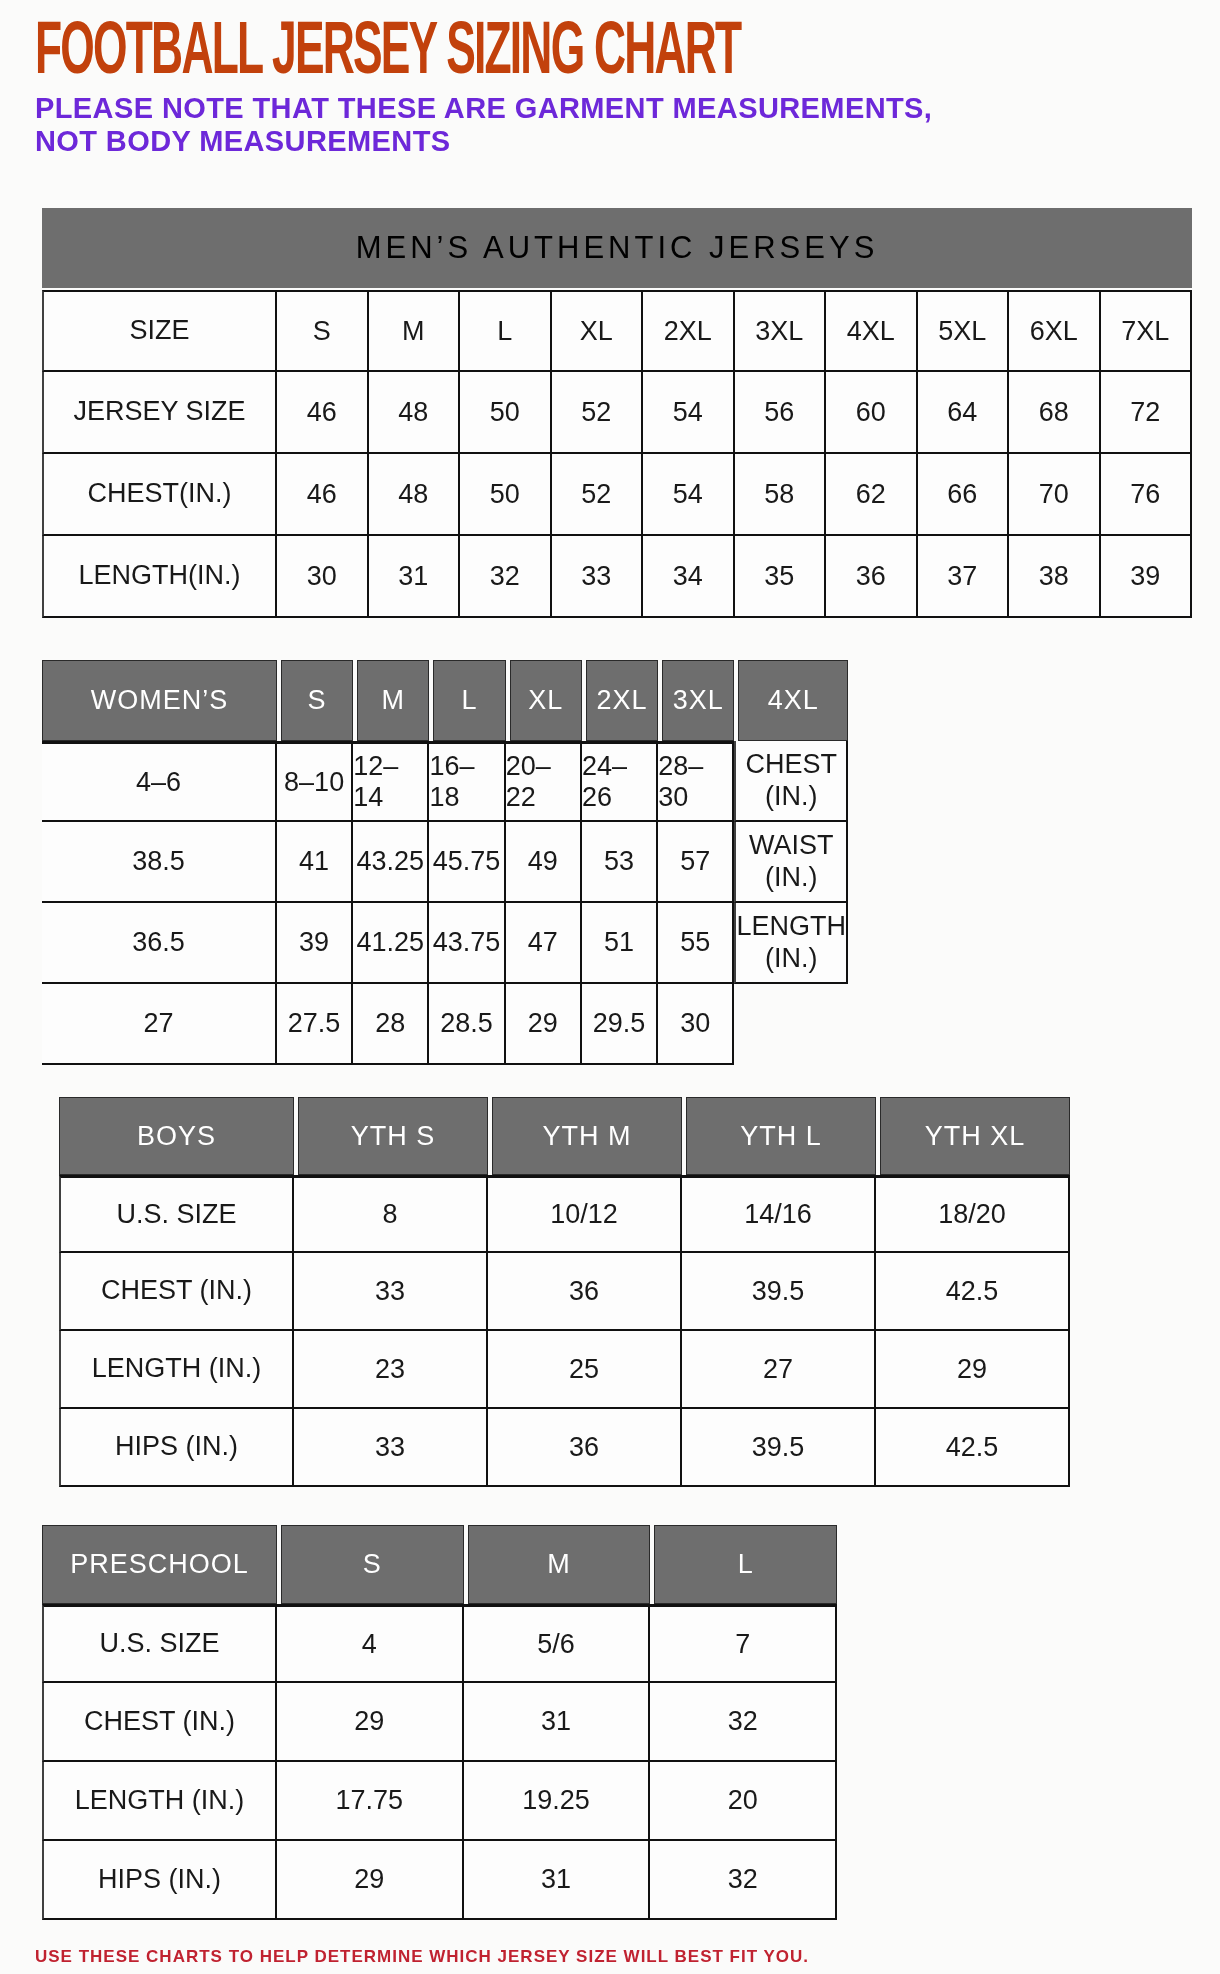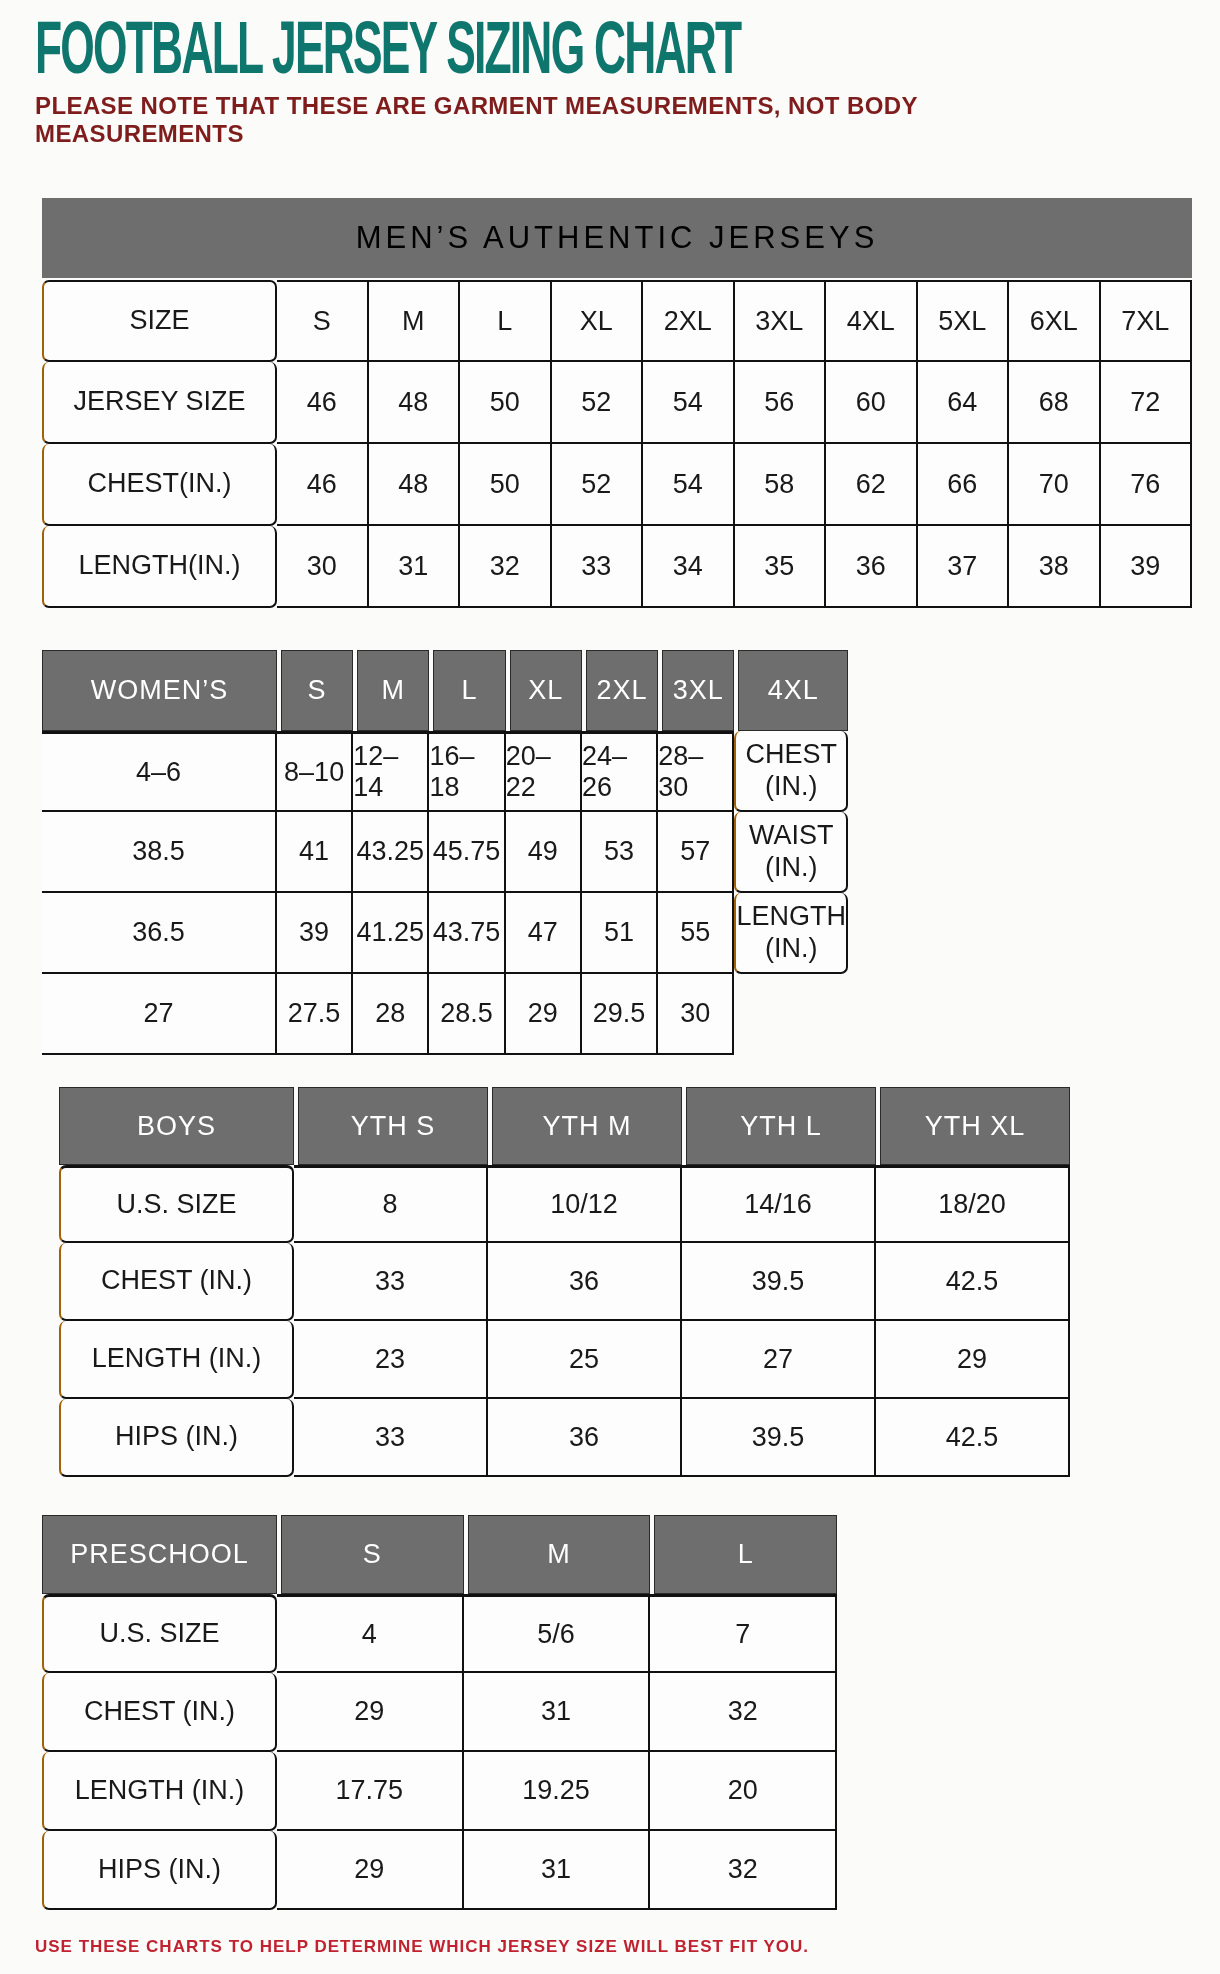--- a/index.html
+++ b/index.html
@@ -13,37 +13,37 @@
     font-family: "Liberation Sans", "DejaVu Sans", sans-serif;
     overflow: hidden;
   }
 
   
   .page-title {
     margin: 18px 0 0 35px;
     font-size: 74px;
     font-weight: bold;
     line-height: 60px;
-    color: #0f766e;
+    color: #c2410c;
     white-space: nowrap;
   }
   .page-title .stretch {
     display: inline-block;
     transform: scaleX(0.60);
     transform-origin: 0 55%;
     letter-spacing: -3px;
   }
   .page-subtitle {
     margin: 14px 0 0 35px;
     max-width: 905px;
-    font-size: 24px;
+    font-size: 29px;
     font-weight: bold;
     letter-spacing: 0.4px;
-    line-height: 28px;
-    color: #7f1d1d;
+    line-height: 33px;
+    color: #6d28d9;
   }
 
   
   .sizing-grid {
     display: grid;
     margin-left: 42px;
     grid-auto-rows: var(--rh, 80px);
   }
   .banner {
     grid-column: 1 / -1;
@@ -72,21 +72,21 @@
     background: #fdfdfd;
     display: flex;
     align-items: center;
     justify-content: center;
     font-size: 27px;
     color: #191919;
     border-right: 2px solid #111;
     border-bottom: 2px solid #111;
     box-sizing: border-box;
   }
-  .cell.c0 { border-left: 2px solid #a16207; border-radius: 7px; }
+  .cell.c0 { border-left: 2px solid #404040; }
   .cell.rt { border-top: 3px solid #111; }
   .has-banner .cell.rt { border-top: 2px solid #111; }
   .cell.label {
     white-space: pre-line;
     text-align: center;
     line-height: 1.15;
   }
 
   #table-mens      { width: 1150px; --rh: 82px; margin-top: 50px; }
   #table-womens    { width: 806px; --rh: 81px; margin-top: 42px; }

